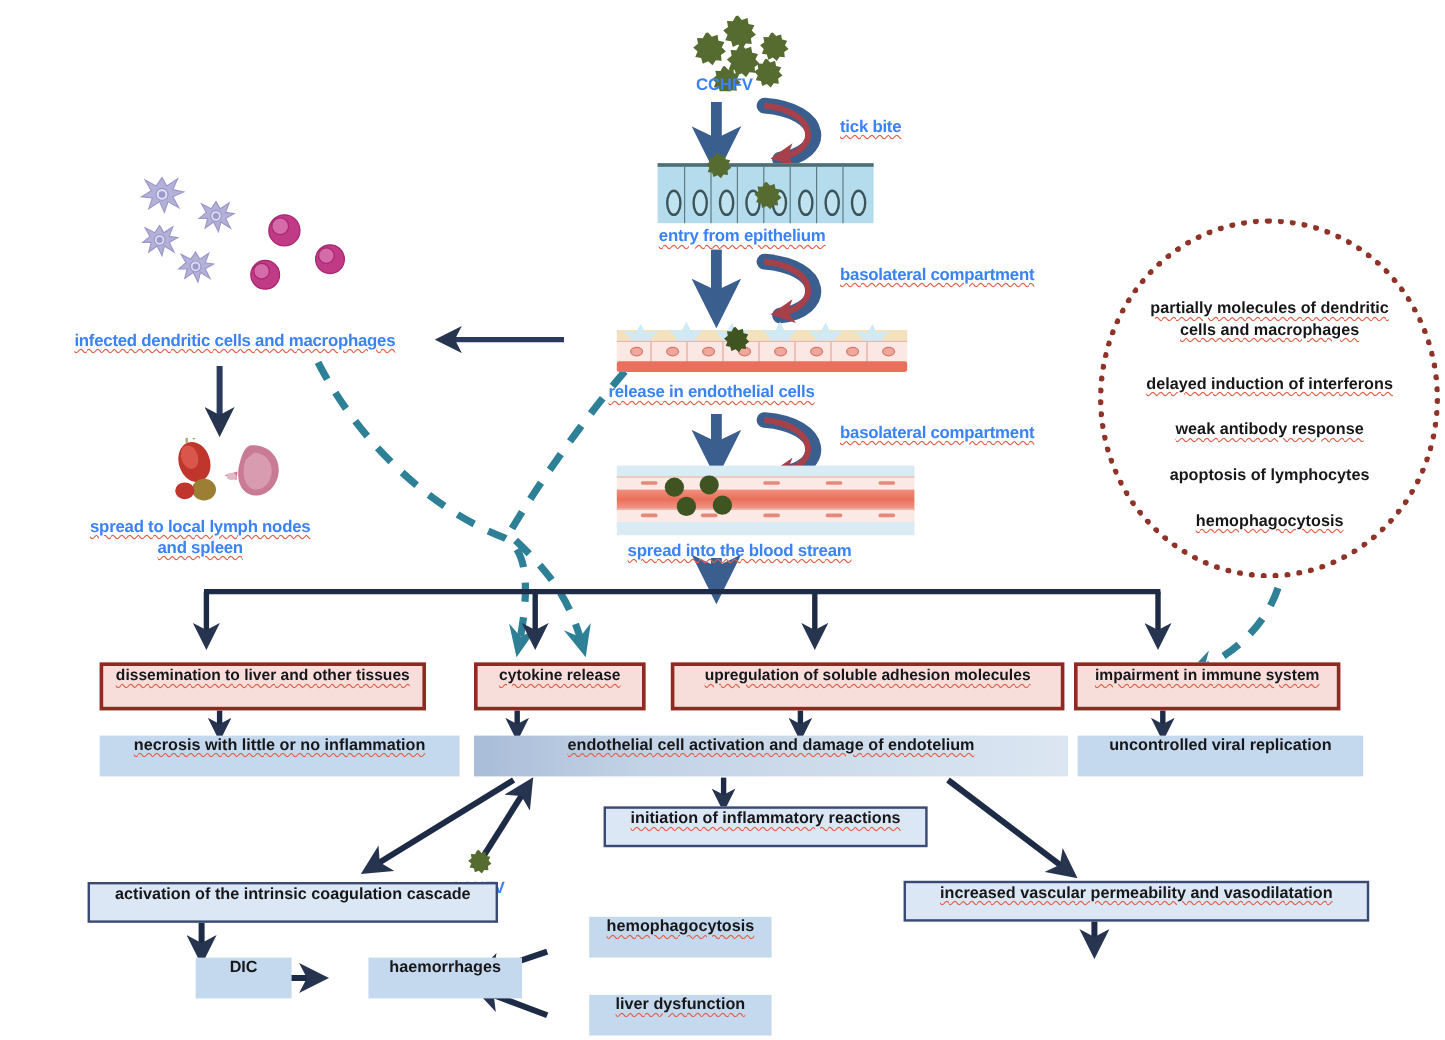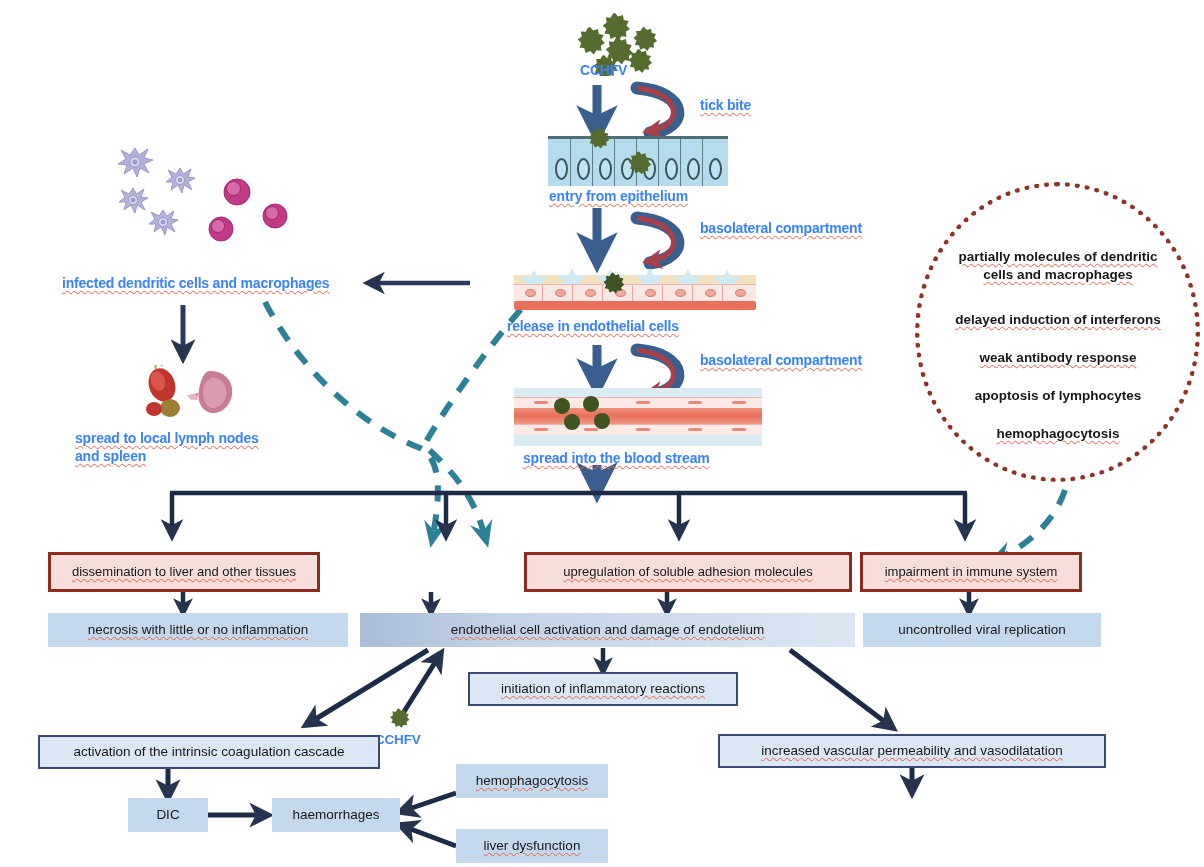--- a/index.html
+++ b/index.html
@@ -34,26 +34,27 @@
     text-decoration-color:#e2624a;
     text-decoration-thickness:1px;
     text-underline-offset:2px;
   }
 
   
   .box{
     position:absolute;
     box-sizing:border-box;
     display:flex;
-    align-items:center;
+    align-items:flex-start;
     justify-content:center;
     text-align:center;
-    font-weight:normal;
+    font-weight:bold;
     color:#17171a;
     line-height:1.2;
+    margin-left:35px;
   }
   .box-red{
     background:#f7dedb;
     border:3px solid #8f2a22;
     font-size:13px;
     padding:0 6px;
   }
   .box-blue-fill{
     background:linear-gradient(90deg,#a9bcd8 0%, #c3d3e6 28%, #dbe6f2 100%);
     font-size:13.5px;
@@ -362,34 +363,37 @@
       <ellipse cx="18" cy="16" rx="7" ry="10" fill="#d8564b" transform="rotate(-18 18 16)"></ellipse>
       <path d="M16 4 C14 -2 20 -4 22 1" fill="none" stroke="#b1a96f" stroke-width="2"></path>
       <ellipse cx="30" cy="43" rx="10" ry="9" fill="#9c7f34"></ellipse>
       <ellipse cx="14" cy="44" rx="8" ry="7" fill="#c0352c"></ellipse>
       <path d="M70 6 C86 6 94 18 92 30 C90 44 76 52 66 46 C58 41 57 30 60 20 C62 12 65 6 70 6z" fill="#c97b95"></path>
       <path d="M72 12 C83 13 88 22 86 31 C84 41 74 46 68 41 C62 36 62 24 65 18z" fill="#d99bb0"></path>
       <path d="M58 28 L47 31 L57 35z" fill="#c97b95"></path>
       <ellipse cx="53" cy="32" rx="4" ry="3" fill="#e3b7c6"></ellipse>
     </svg>
   </div>
-  <div class="lbl lg spell" style="left:75px;top:430px;">spread to local lymph nodes
+  <div class="lbl lg spell" style="left:75px;top:430px;text-align:center;">spread to local lymph nodes
 and spleen</div>
 
   <div class="oval" style="left:915px;top:182px;width:285px;height:300px;"></div>
   <div class="oval-text spell" style="left:930px;top:248px;width:256px;white-space:pre-line;">partially molecules of dendritic
 cells and macrophages</div>
   <div class="oval-text spell" style="left:930px;top:311px;width:256px;">delayed induction of interferons</div>
   <div class="oval-text spell" style="left:930px;top:349px;width:256px;">weak antibody response</div>
   <div class="oval-text" style="left:930px;top:387px;width:256px;">apoptosis of lymphocytes</div>
   <div class="oval-text spell" style="left:930px;top:425px;width:256px;">hemophagocytosis</div>
 
   <div class="box box-red" style="left:48px;top:552px;width:272px;height:40px;">
     <span class="spell">dissemination to liver and other tissues</span>
   </div>
+  <div class="box box-red" style="left:360px;top:552px;width:143px;height:40px;">
+    <span class="spell">cytokine release</span>
+  </div>
   <div class="box box-red" style="left:524px;top:552px;width:328px;height:40px;">
     <span class="spell">upregulation of soluble adhesion molecules</span>
   </div>
   <div class="box box-red" style="left:860px;top:552px;width:222px;height:40px;">
     <span class="spell">impairment in immune system</span>
   </div>
 
   <div class="box box-blue-plain" style="left:48px;top:613px;width:300px;height:34px;">
     <span class="spell">necrosis  with little or no inflammation</span>
   </div>

